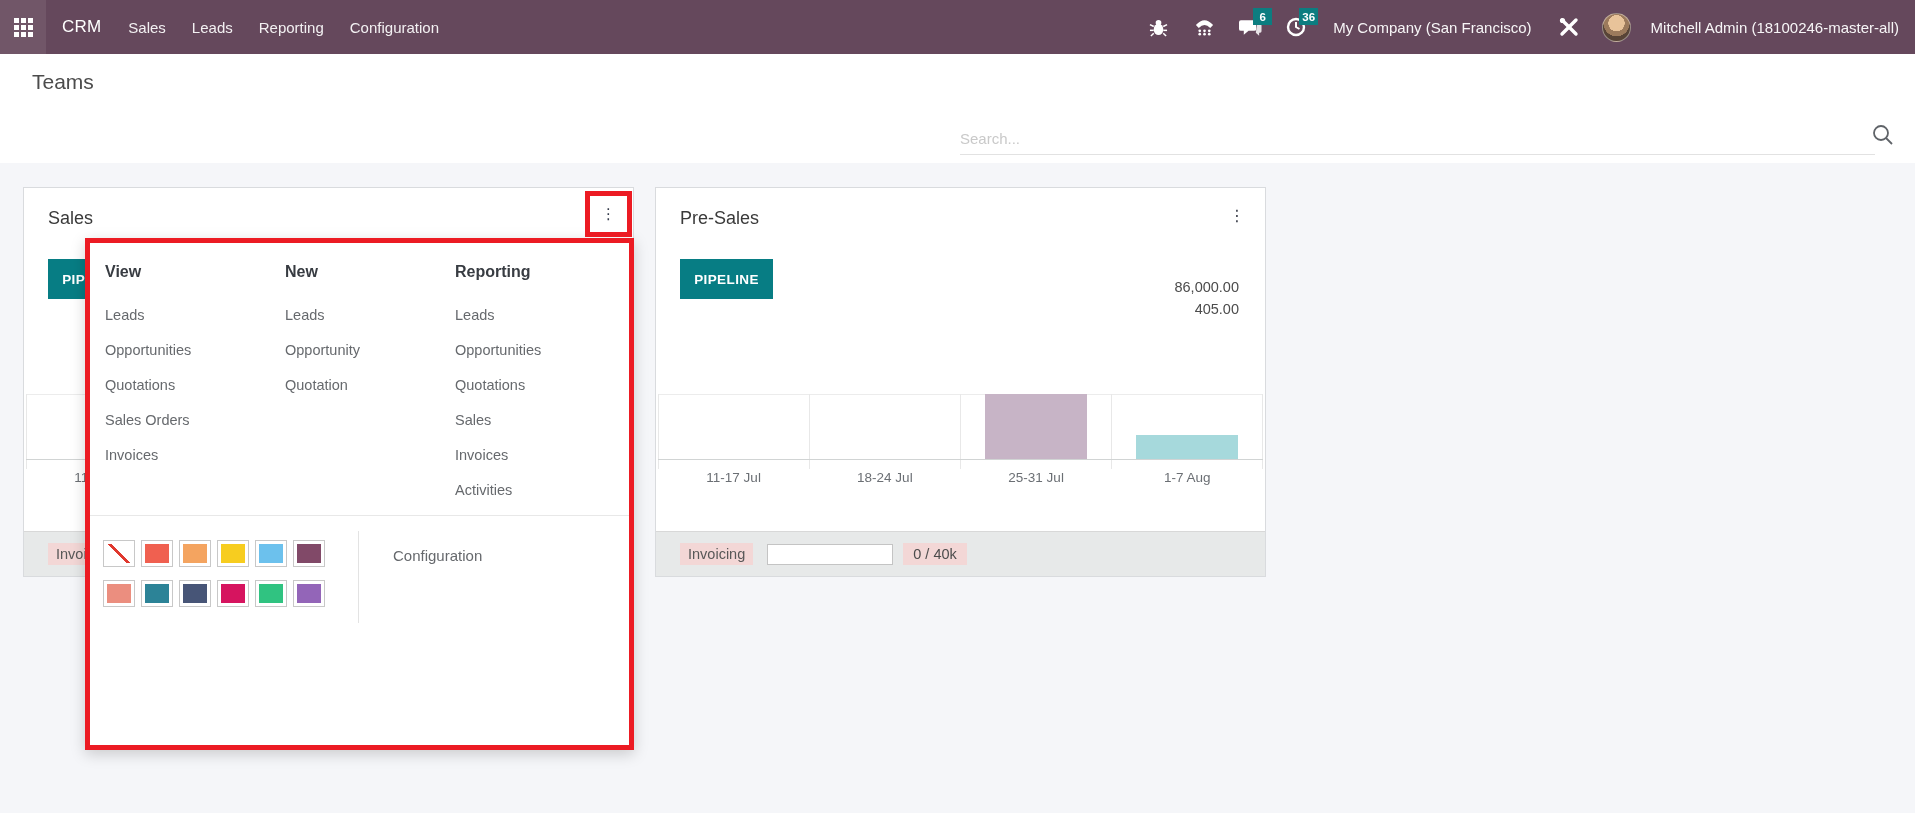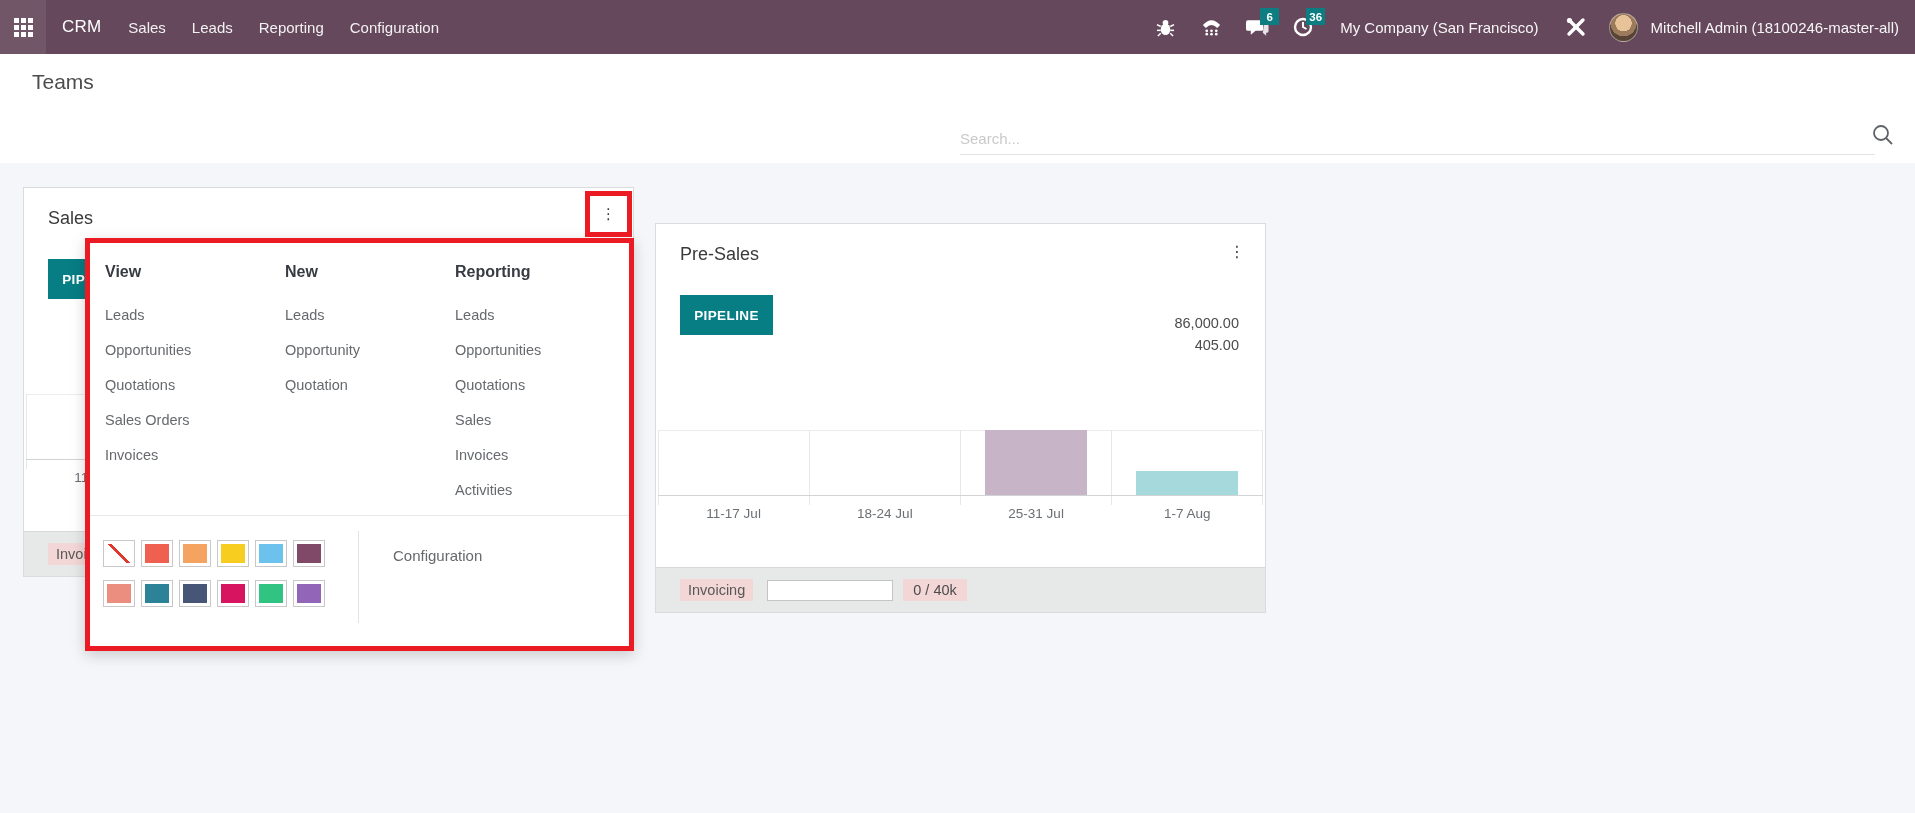--- a/index.html
+++ b/index.html
@@ -14,41 +14,41 @@
   .grid-icon i { width:5px; height:5px; background:#fff; }
   .brand { font-size:17px; font-weight:normal; margin:0 14px 0 16px; letter-spacing:.2px; }
   .nav-menu { font-size:15px; padding:0 13px; color:rgba(255,255,255,.92); cursor:pointer; height:54px; display:flex; align-items:center; }
   .nav-menu:first-of-type { margin-left:18px; }
   .nav-right { margin-left:auto; display:flex; align-items:center; }
   .sys-icon { position:relative; width:24px; height:24px; margin:0 11px; display:flex; align-items:center; justify-content:center; cursor:pointer; }
   .sys-icon svg { display:block; }
   .badge { position:absolute; top:-7px; left:15px; min-width:19px; height:17px; padding:0 3px; background:#0c7d80; color:#fff; font-size:11.5px; font-weight:bold; display:flex; align-items:center; justify-content:center; }
   .company-name, .user-name { font-size:15px; color:rgba(255,255,255,.95); padding:0 14px; cursor:pointer; white-space:nowrap; }
   .avatar { width:29px; height:29px; border-radius:50%; margin-left:10px; background:radial-gradient(circle at 50% 34%, #e8c39a 0 36%, #9c7a5c 37% 58%, #584437 59%); border:1px solid rgba(255,255,255,.4); }
-  .user-name { padding-left:13px; padding-right:16px; }
+  .user-name { padding-left:20px; padding-right:16px; }
 
   
   .control-panel { position:absolute; left:0; top:54px; width:1915px; height:109px; background:#fff; }
   .page-title { position:absolute; left:32px; top:16px; font-size:21px; color:#4c4c4c; }
   .search-input { position:absolute; left:960px; top:68px; width:915px; height:33px; border:none; border-bottom:1px solid #e2e2e2; font-size:15px; color:#555; outline:none; background:transparent; font-family:inherit; }
   .search-input::placeholder { color:#c9c9c9; }
   .search-icon { position:absolute; left:1872px; top:70px; cursor:pointer; }
   .facet-bar { position:absolute; left:975px; top:123px; display:flex; align-items:center; gap:32px; }
   .facet { display:flex; align-items:center; gap:7px; font-size:15px; color:#3e4352; cursor:pointer; }
   .facet svg { display:block; }
   .pager { position:absolute; right:22px; top:125px; display:flex; align-items:center; gap:16px; }
   .pager-text { font-size:15px; color:#4c4c4c; }
   .pager-btn { cursor:pointer; display:flex; align-items:center; }
 
   
   .content { position:absolute; left:0; top:163px; width:1915px; height:650px; background:#f5f6f9; }
 
   .card { position:absolute; top:24px; width:611px; height:390px; background:#fff; border:1px solid #d9dbde; z-index:1; }
   #card-sales { left:23px; }
-  #card-presales { left:655px;margin-top:36px; }
+  #card-presales { left:655px; }
   .card-title { position:absolute; left:24px; top:20px; font-size:18px; color:#3a3a3a; }
   .kebab { position:absolute; right:16px; top:14px; width:24px; height:26px; display:flex; align-items:center; justify-content:center; font-size:16px; color:#3f434e; cursor:pointer; }
   .pipeline-btn { position:absolute; left:24px; top:71px; width:93px; height:40px; background:#077d84; color:#fff; font-size:13.5px; font-weight:bold; letter-spacing:.4px; display:flex; align-items:center; justify-content:center; cursor:pointer; border:none; }
   .stats { position:absolute; left:210px; top:66px; }
   .stat-line { font-size:14.5px; line-height:22px; color:#077e6a; cursor:pointer; white-space:nowrap; }
   .amounts { position:absolute; right:26px; top:88px; text-align:right; font-size:14.5px; line-height:22px; color:#4c4c4c; }
 
   
   .chart-grid-top { position:absolute; left:2px; right:2px; top:206px; border-top:1px solid #ececec; }
   .chart-baseline { position:absolute; left:2px; right:2px; top:271px; border-top:1px solid #d1d4d4; }
@@ -61,21 +61,21 @@
 
   
   .card-footer { position:absolute; left:0; right:0; top:343px; bottom:0; background:#e7e9e9; border-top:1px solid #d8d8d8; display:flex; align-items:center; padding-left:24px; }
   .inv-label { background:#f3d7d6; color:#585858; font-size:14.5px; padding:3px 8px; cursor:pointer; }
   .inv-progress { width:126px; height:21px; background:#fff; border:1px solid #c4c4c4; margin-left:14px; cursor:pointer; }
   .inv-value { background:#f3d7d6; color:#4c4c4c; font-size:14.5px; padding:3px 10px; margin-left:10px;text-align:right; }
 
   
   .kebab-annotation { position:absolute; left:585px; top:28px; width:47px; height:46px; background:#fff; border:5px solid #ec1b23; display:flex; align-items:center; justify-content:center; z-index:12; }
   .kebab-annotation .dots { font-size:15px; color:#333a4a; }
-  .menu-panel { position:absolute; left:85px; top:75px; width:549px; height:413px; background:#fff; border:5px solid #ec1b23; box-shadow:0 4px 14px rgba(0,0,0,.18); z-index:10; }
+  .menu-panel { position:absolute; left:85px; top:75px; width:549px; height:512px; background:#fff; border:5px solid #ec1b23; box-shadow:0 4px 14px rgba(0,0,0,.18); z-index:10; }
   .menu-col { position:absolute; top:17px; width:170px; }
   .menu-col-0 { left:15px; } .menu-col-1 { left:195px; } .menu-col-2 { left:365px; }
   .menu-col h3 { font-size:16px; font-weight:bold; color:#383c42; line-height:24px; margin-bottom:14px; }
   .menu-item { font-size:14.5px; color:#66696d; line-height:35px; cursor:pointer; white-space:nowrap; }
   .menu-divider { position:absolute; left:0; right:0; top:272px; border-top:1px solid #e8e8e8; }
   .swatches { position:absolute; left:13px; top:297px; display:grid; grid-template-columns:repeat(6,32px); grid-column-gap:6px; grid-row-gap:13px; }
   .swatch { width:32px; height:27px; border:1px solid #c8c8c8; box-shadow:inset 0 0 0 3px #fff; cursor:pointer; background:#fff; }
   .swatch-none { background:linear-gradient(45deg, #fff 46%, #e0382e 46%, #e0382e 54%, #fff 54%); background-origin:content-box; padding:3px; }
   .config-divider { position:absolute; left:268px; top:288px; width:1px; height:92px; background:#e3e3e3; }
   .config-link { position:absolute; left:303px; top:304px; font-size:15px; color:#66696d; cursor:pointer; }

